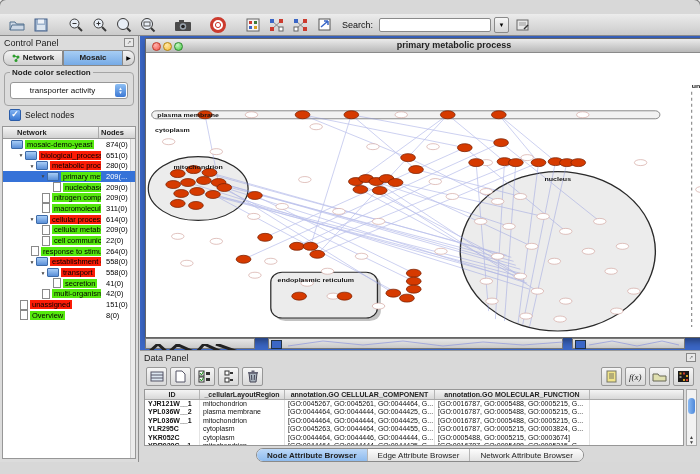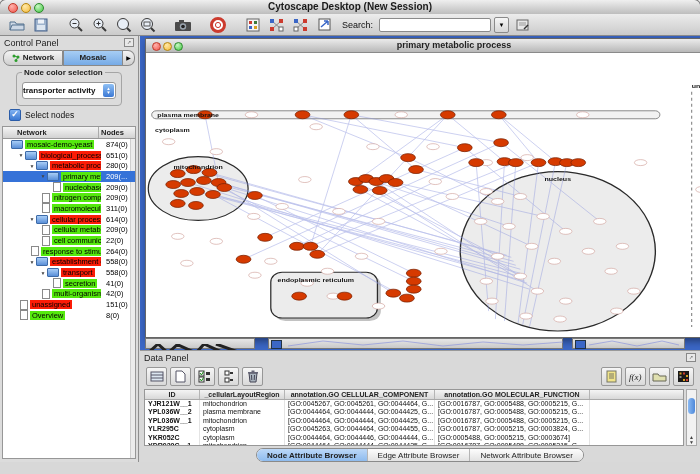--- a/index.html
+++ b/index.html
@@ -28,24 +28,24 @@
       border-right:1px solid #8f8f8f;box-sizing:border-box;display:flex;flex-direction:column;}
   .panel-head{height:13px;display:flex;justify-content:space-between;align-items:center;padding:0 4px;font-size:9px;color:#222;}
   .float-ic{width:8px;height:7px;border:1px solid #888;background:#e8e8e8;font-size:5px;line-height:6px;text-align:center;color:#666;}
   .cp-tabs{height:17px;display:flex;align-items:center;padding:0 3px;gap:0;}
   .cp-tab{flex:1;height:14px;border:1px solid #898989;background:linear-gradient(#f4f4f4,#cfcfcf);
     font-size:8px;font-weight:bold;display:flex;align-items:center;justify-content:center;gap:3px;color:#222;}
   .cp-tab.first{border-radius:7px 0 0 7px;}
   .cp-tab.sel{background:linear-gradient(#a7cdf4,#76aae6);}
   .tab-arrow{width:11px;height:14px;border:1px solid #898989;border-left:0;border-radius:0 7px 7px 0;
     background:linear-gradient(#f4f4f4,#cfcfcf);font-size:6px;display:flex;align-items:center;justify-content:center;}
-  .groupbox{margin:6px 16px 0;border:1px solid #a5a5a5;border-radius:4px;padding:9px 5px 6px;position:relative;}
+  .groupbox{margin:6px 4px 0;border:1px solid #a5a5a5;border-radius:4px;padding:9px 5px 6px;position:relative;}
   .groupbox-label{position:absolute;top:-5px;left:5px;background:#dcdcdc;font-size:8px;font-weight:bold;padding:0 2px;color:#222;}
   .dropdown{height:15px;background:#fff;border:1px solid #979797;border-radius:3px;display:flex;align-items:center;position:relative;}
-  .dropdown-text{flex:1;font-size:8px;color:#111;font-weight:bold;}
+  .dropdown-text{flex:1;text-align:center;font-size:8px;color:#111;}
   .dropdown-step{width:11px;height:13px;margin:0 1px;border-radius:2px;background:linear-gradient(#8fc0f5,#3c79d4);
     display:flex;flex-direction:column;align-items:center;justify-content:center;color:#fff;font-size:4.5px;line-height:4px;}
   .cbrow{height:18px;display:flex;align-items:center;gap:4px;padding:0 9px;font-size:8.5px;color:#111;}
   .cb{width:10px;height:10px;border:1px solid #2a5ca8;border-radius:2px;background:linear-gradient(#7fb2f2,#3a78d2);
       color:#fff;font-size:9px;line-height:9px;text-align:center;font-weight:bold;}
   .tree-header{height:11px;display:flex;margin:2px 2px 0;border:1px solid #979797;border-bottom:0;
     background:linear-gradient(#f4f4f4,#d2d2d2);font-size:7.5px;font-weight:bold;color:#222;}
   .tree-header .c1{flex:1;padding-left:14px;display:flex;align-items:center;}
   .tree-header .c2{width:34px;border-left:1px solid #aaa;display:flex;align-items:center;padding-left:2px;}
   .tree-body{flex:1;margin:0 2px 3px;background:#fff;border:1px solid #979797;overflow:hidden;position:relative;}
@@ -101,26 +101,20 @@
   .status{position:absolute;left:0;top:462px;width:700px;height:12px;background:#d6d6d6;border-top:1px solid #9c9c9c;font-size:7.5px;color:#222;}
   .status span{position:absolute;top:2px;}
   .grip{position:absolute;right:0;bottom:0;width:10px;height:10px;
     background:repeating-linear-gradient(135deg,#9a9a9a 0 1px,transparent 1px 3px);}
 </style>
 </head>
 <body>
 
 <div id="app">
 
-  <div class="titlebar">
-    <div class="tl red"></div>
-    <div class="tl yel"></div>
-    <div class="tl grn"></div>
-    <div class="title-text">Cytoscape Desktop (New Session)</div>
-  </div>
 
   <div class="toolbar">
     <span class="tbtn">
         <svg width="16" height="14">
           <path d="M1,12 L1,4 L6,4 L7.5,6 L15,6 L15,12 Z" fill="#cdd8e6" stroke="#53708e"></path>
           <path d="M1,12 L3,7 L15,7" fill="none" stroke="#53708e"></path>
         </svg>
       </span>
     <span class="tbtn">
         <svg width="14" height="14">

